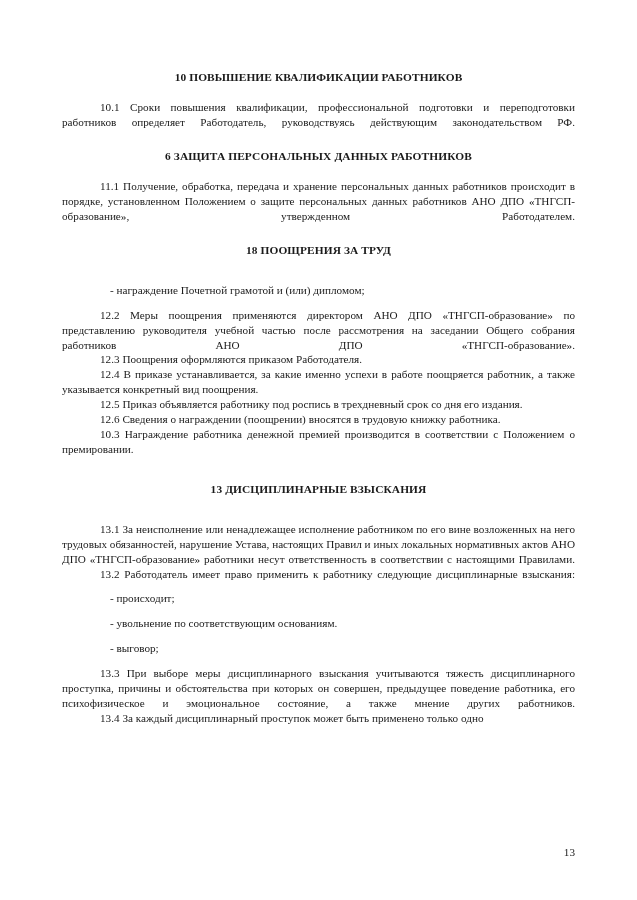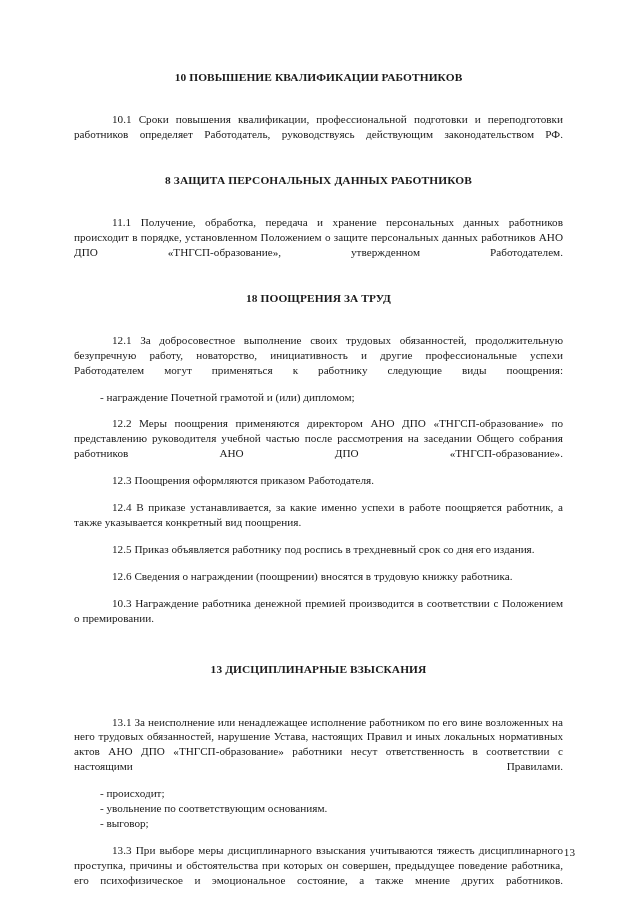--- a/index.html
+++ b/index.html
@@ -32,27 +32,27 @@
     text-align: center;
     margin: 0;
     padding: 0;
     letter-spacing: 0.1px;
   }
   .sp-before-10 { margin-top: 8px; }
   .gap-md { height: 15px; }
   .gap-lg { height: 19px; }
   .gap-xl { height: 25px; }
   p.para {
-    margin: 12px;
+    margin: 0;
     padding: 0;
     text-indent: 38px;
     text-align: justify;
   }
   p.dash {
-    margin: 0;
+    margin: 10px;
     padding: 0;
     text-indent: 38px;
     text-align: left;
   }
   .justify-wide {
     text-align: justify;
     text-align-last: justify;
   }
   .page-number {
     position: absolute;
@@ -67,40 +67,40 @@
 
 <div class="page">
   <div class="doc-body">
 
     <div class="sp-before-10"></div>
     <h2 class="heading">10 ПОВЫШЕНИЕ КВАЛИФИКАЦИИ РАБОТНИКОВ</h2>
     <div class="gap-md"></div>
     <p class="para justify-wide">10.1 Сроки повышения квалификации, профессиональной подготовки и переподготовки работников определяет Работодатель, руководствуясь действующим законодательством РФ.</p>
 
     <div class="gap-lg"></div>
-    <h2 class="heading">8 ЗАЩИТА ПЕРСОНАЛЬНЫХ ДАННЫХ РАБОТНИКОВ</h2>
+    <h2 class="heading">6 ЗАЩИТА ПЕРСОНАЛЬНЫХ ДАННЫХ РАБОТНИКОВ</h2>
     <div class="gap-md"></div>
     <p class="para justify-wide">11.1 Получение, обработка, передача и хранение персональных данных работников происходит в порядке, установленном Положением о защите персональных данных работников АНО ДПО «ТНГСП-образование», утвержденном Работодателем.</p>
 
     <div class="gap-lg"></div>
     <h2 class="heading">18  ПООЩРЕНИЯ ЗА ТРУД</h2>
     <div class="gap-md"></div>
-    <p class="para justify-wide">12.1 За добросовестное выполнение своих трудовых обязанностей, продолжительную безупречную работу, новаторство, инициативность и другие профессиональные успехи Работодателем могут применяться к работнику следующие виды поощрения:</p>
     <p class="dash">- награждение Почетной грамотой и (или) дипломом;</p>
     <p class="para justify-wide">12.2 Меры поощрения применяются директором АНО ДПО «ТНГСП-образование» по представлению руководителя учебной частью после рассмотрения на заседании Общего собрания работников АНО ДПО «ТНГСП-образование».</p>
     <p class="para">12.3 Поощрения оформляются приказом Работодателя.</p>
     <p class="para">12.4 В приказе устанавливается, за какие именно успехи в работе поощряется работник, а также указывается конкретный вид поощрения.</p>
     <p class="para">12.5 Приказ объявляется работнику под роспись в трехдневный срок со дня его издания.</p>
     <p class="para">12.6 Сведения о награждении (поощрении) вносятся в трудовую книжку работника.</p>
     <p class="para">10.3 Награждение работника денежной премией производится в соответствии с Положением о премировании.</p>
 
     <div class="gap-xl"></div>
     <h2 class="heading">13 ДИСЦИПЛИНАРНЫЕ ВЗЫСКАНИЯ</h2>
     <div class="gap-xl"></div>
     <p class="para justify-wide">13.1 За неисполнение или ненадлежащее исполнение работником по его вине возложенных на него трудовых обязанностей, нарушение Устава, настоящих Правил и иных локальных нормативных актов АНО ДПО «ТНГСП-образование» работники несут ответственность в соответствии с настоящими Правилами.</p>
+    <p class="para justify-wide">13.2 Работодатель имеет право применить к работнику следующие дисциплинарные взыскания:</p>
     <p class="dash">- происходит;</p>
     <p class="dash">- увольнение по соответствующим основаниям.</p>
     <p class="dash">- выговор;</p>
     <p class="para justify-wide">13.3 При выборе меры дисциплинарного взыскания учитываются тяжесть дисциплинарного проступка, причины и обстоятельства при которых он совершен, предыдущее поведение работника, его психофизическое и эмоциональное состояние, а также мнение других работников.</p>
     <p class="para">13.4 За каждый дисциплинарный проступок может быть применено только одно</p>
 
   </div>
 
   <div class="page-number">13</div>
 </div>

